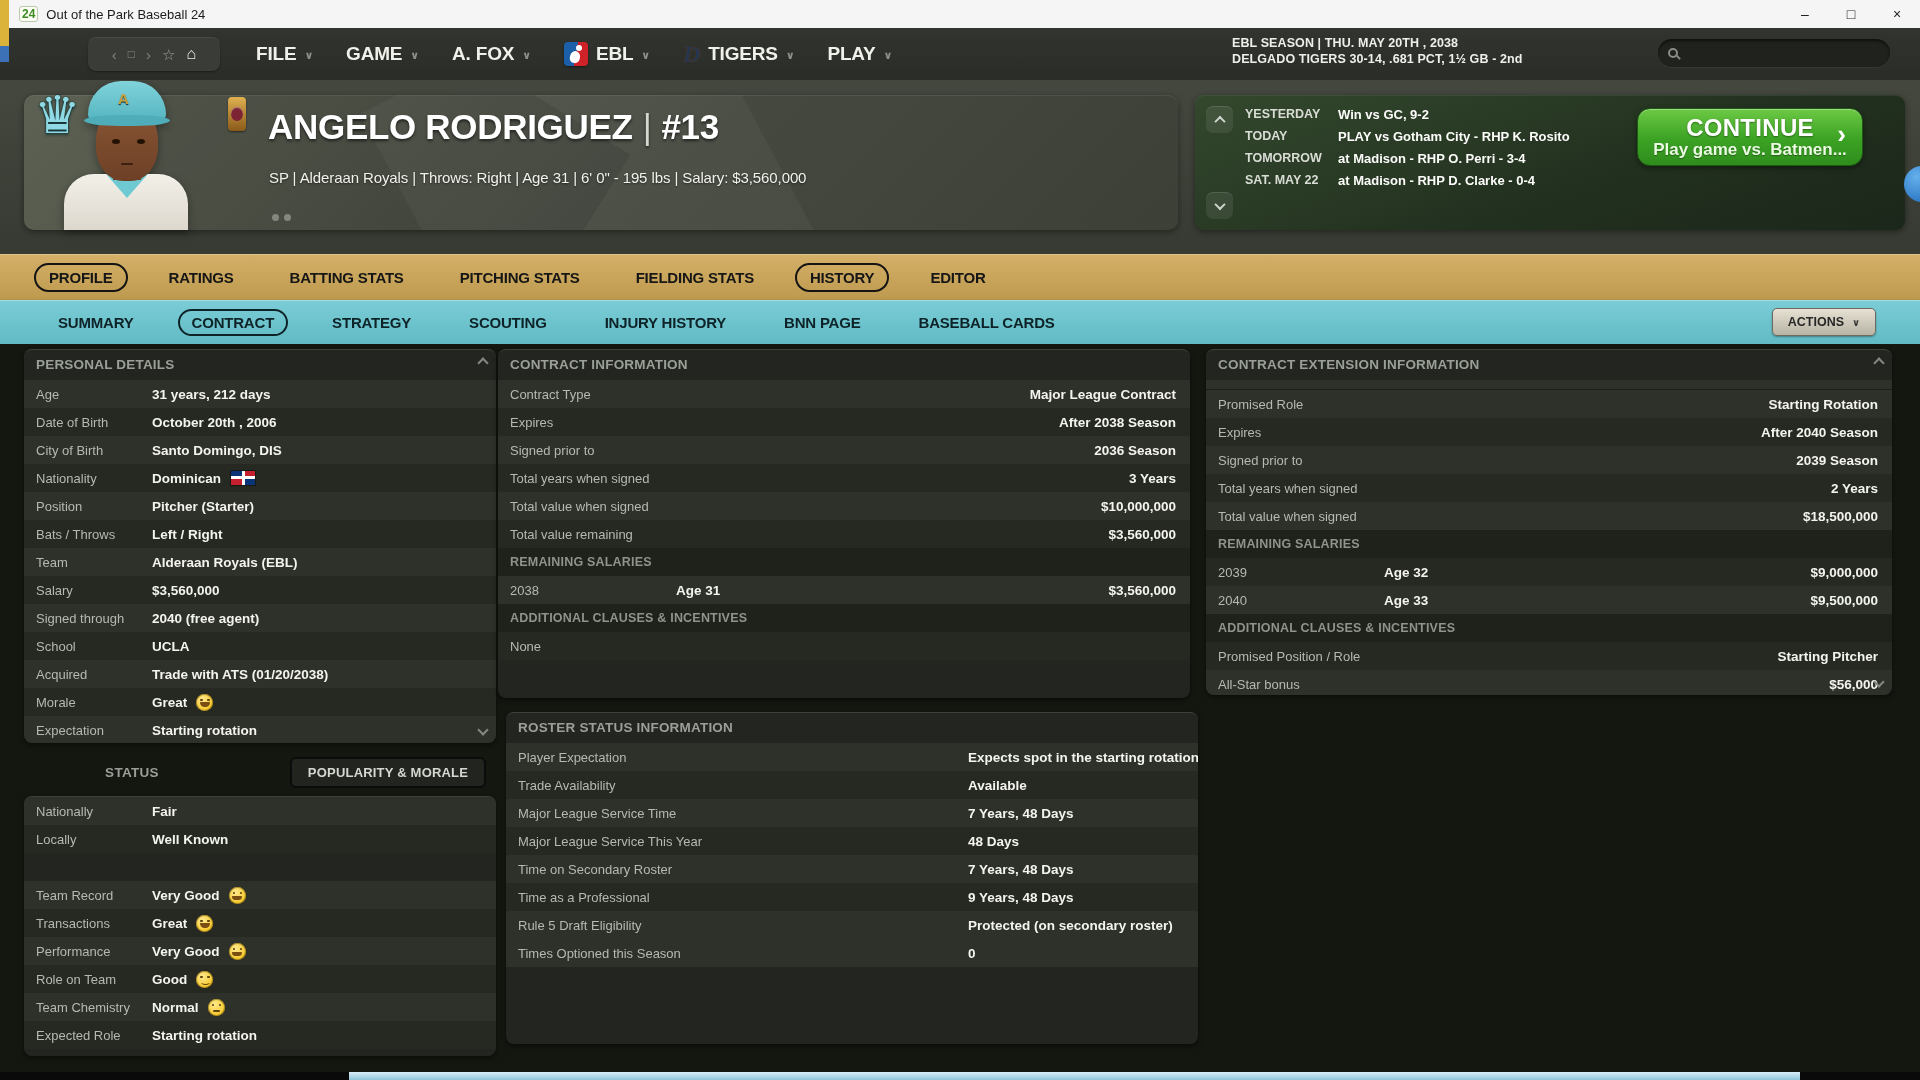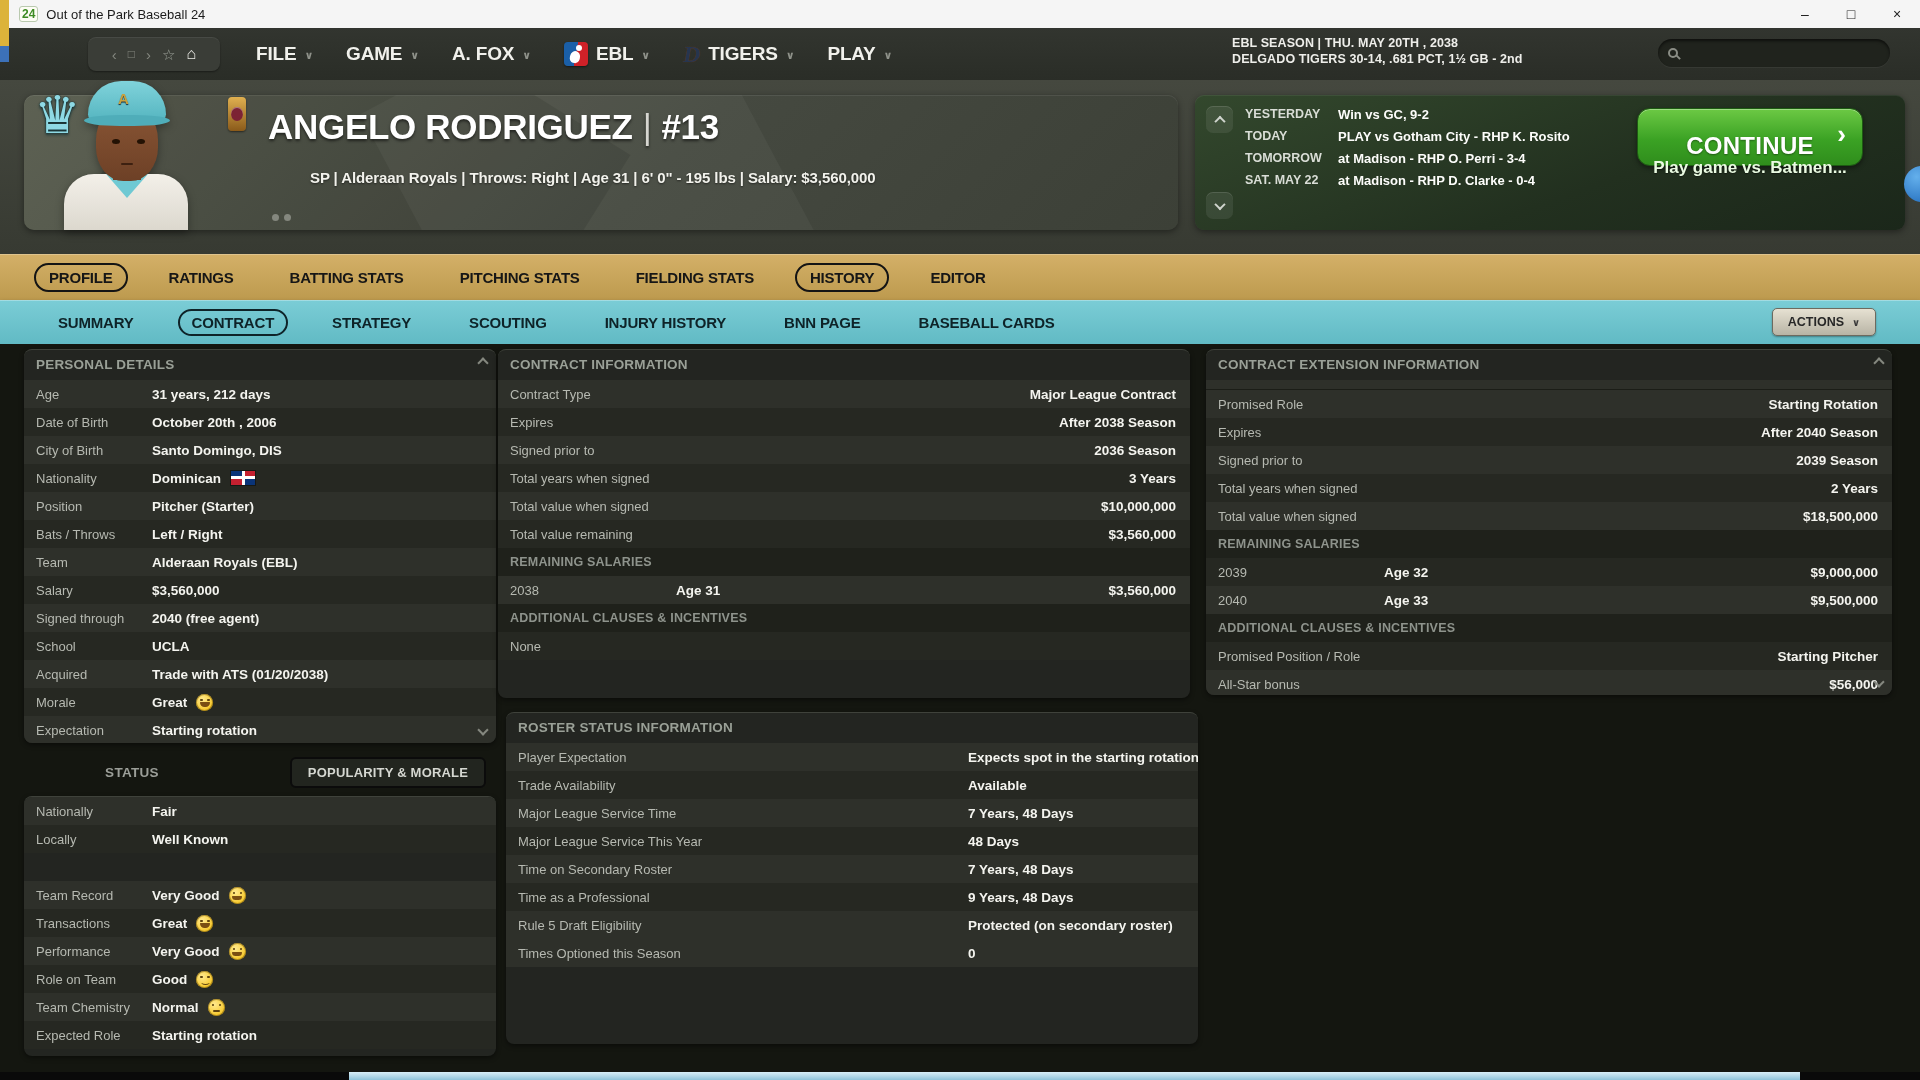--- a/index.html
+++ b/index.html
@@ -57,38 +57,38 @@
   .ph-collar{position:absolute;left:46px;bottom:32px;width:42px;height:24px;background:#6fc9d3;clip-path:polygon(0 0,100% 0,50% 100%);}
   .ph-neck{position:absolute;left:53px;bottom:50px;width:28px;height:16px;background:#6d4026;}
   .ph-face{position:absolute;left:36px;top:24px;width:62px;height:76px;background:linear-gradient(#8a5635,#6d4026);border-radius:46% 46% 44% 44%;}
   .ph-eyes{position:absolute;left:52px;top:58px;width:8px;height:5px;background:#231204;border-radius:50%;box-shadow:25px 0 0 #231204;}
   .ph-mouth{position:absolute;left:61px;top:82px;width:12px;height:2px;background:#3d2010;border-radius:2px;}
   .ph-cap{position:absolute;left:28px;top:0;width:78px;height:40px;background:linear-gradient(#80d3db,#55b5c0);border-radius:39px 39px 8px 8px;}
   .ph-brim{position:absolute;left:24px;top:34px;width:86px;height:11px;background:#4fadb9;border-radius:50%/60%;}
   .ph-capA{position:absolute;left:58px;top:9px;color:#c9a23e;font-weight:bold;font-size:15px;text-shadow:0 1px 1px #123;}
   .pname{position:absolute;left:244px;top:12px;font-size:35px;font-weight:bold;color:#fff;text-shadow:0 2px 3px rgba(0,0,0,.55);letter-spacing:-.3px;z-index:3;}
   .pname .psep{color:#d6d6d0;margin:0 10px;font-weight:normal;}
-  .pinfo{position:absolute;left:245px;top:74px;font-size:15px;font-weight:bold;color:#f2f2ec;text-shadow:0 1px 2px rgba(0,0,0,.5);letter-spacing:-.1px;z-index:3;margin-left:41px;}
+  .pinfo{position:absolute;left:245px;top:74px;font-size:15px;font-weight:normal;color:#f2f2ec;text-shadow:0 1px 2px rgba(0,0,0,.5);letter-spacing:-.1px;z-index:3;}
   .pdots{position:absolute;left:248px;top:112px;z-index:3;}
   .pdots i{display:inline-block;width:7px;height:7px;border-radius:50%;background:#84877e;margin-right:5px;}
 
   
   .news{position:absolute;left:1195px;top:15px;width:710px;height:135px;border-radius:9px;background:linear-gradient(160deg,#33482d,#22301f 60%,#1b271a);box-shadow:0 2px 6px rgba(0,0,0,.4),inset 0 1px 0 rgba(255,255,255,.07);}
   .nbtn{position:absolute;left:11px;width:27px;height:27px;border-radius:7px;background:rgba(255,255,255,.08);box-shadow:inset 0 1px 0 rgba(255,255,255,.12);display:flex;align-items:center;justify-content:center;}
   .nbtn.up{top:11px;}
   .nbtn.down{top:97px;}
   .chev{display:inline-block;width:8px;height:8px;border:solid #cfd4cd;border-width:2.5px 2.5px 0 0;}
   .chev.cu{transform:rotate(-45deg) translate(-1px,1px);}
   .chev.cd{transform:rotate(135deg) translate(-1px,1px);}
   .nrows{position:absolute;left:50px;top:8px;width:400px;}
   .nrow{height:22px;display:flex;align-items:center;}
   .nday{width:93px;font-size:12.5px;font-weight:bold;color:#d9ddd6;}
   .ndet{font-size:13px;font-weight:bold;color:#fdfdfb;white-space:nowrap;}
   .continue{position:absolute;right:42px;top:13px;width:226px;height:58px;border-radius:13px;background:linear-gradient(#6cc944,#3ba224 55%,#2f8d1c);border:1px solid #1d5b12;box-shadow:0 2px 5px rgba(0,0,0,.45),inset 0 1px 0 rgba(255,255,255,.35);text-align:center;cursor:pointer;}
-  .ctop{margin-top:23px;font-size:24px;font-weight:bold;color:#fff;text-shadow:0 1px 2px rgba(0,0,0,.4);letter-spacing:.3px;}
+  .ctop{margin-top:5px;font-size:24px;font-weight:bold;color:#fff;text-shadow:0 1px 2px rgba(0,0,0,.4);letter-spacing:.3px;}
   .carr{position:absolute;right:16px;top:10px;font-size:26px;font-weight:bold;color:#fff;}
   .csub{font-size:17px;font-weight:bold;color:#eafbe2;margin-top:-2px;text-shadow:0 1px 1px rgba(0,0,0,.35);}
 
   
   .trow1{position:absolute;left:0;top:254px;width:1920px;height:46px;background:linear-gradient(#d4b068,#bd9a4e);display:flex;align-items:center;padding-left:34px;gap:26px;box-shadow:inset 0 1px 0 rgba(255,255,255,.25);}
   .trow1 .tb{font-size:15px;font-weight:bold;color:#161616;padding:4px 13px;border:2px solid transparent;letter-spacing:-.2px;}
   .trow1 .tb.outlined{border-color:#141414;border-radius:16px;}
   .trow2{position:absolute;left:0;top:300px;width:1920px;height:44px;background:linear-gradient(#7bcdd6,#61bac4);display:flex;align-items:center;padding-left:44px;gap:30px;box-shadow:inset 0 1px 0 rgba(255,255,255,.3),0 2px 4px rgba(0,0,0,.35);}
   .trow2 .tb{font-size:15px;font-weight:bold;color:#0e2328;padding:3px 12px;border:2px solid transparent;letter-spacing:-.2px;}
   .trow2 .tb.outlined{border-color:#0e2328;border-radius:15px;}

